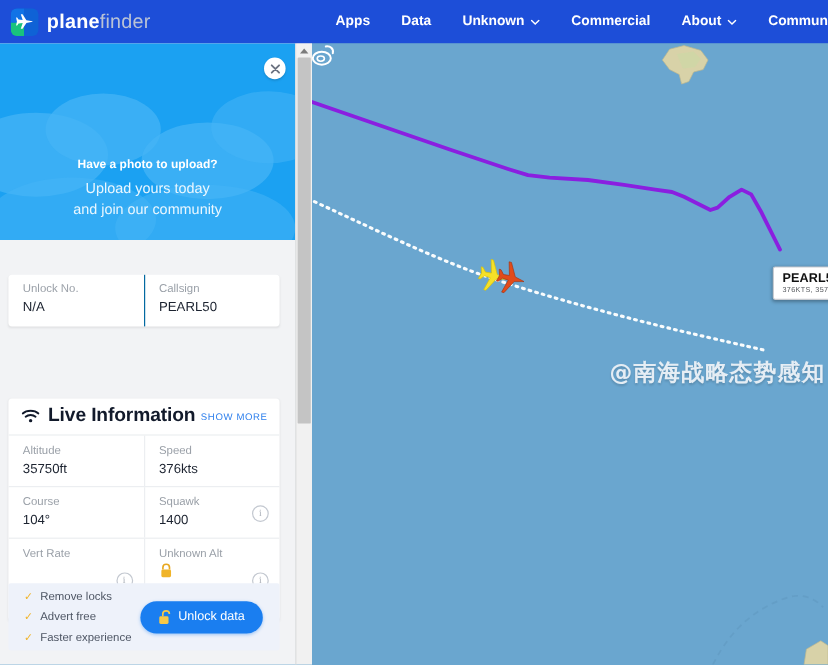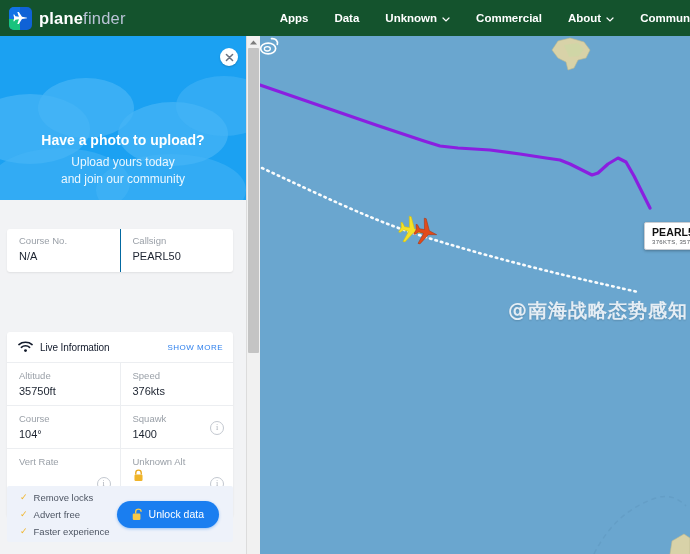--- a/index.html
+++ b/index.html
@@ -32,21 +32,21 @@
   .ac-tooltip .t2{font-size:6px;color:#55585c;margin-top:1px;letter-spacing:.3px;}
   
   #mapscroll{position:absolute;left:246px;top:36px;width:13px;height:518px;background:#f1f1f1;border-left:1px solid #dcdcdc;}
   #mapscroll .arrow{position:absolute;top:0;left:0;width:13px;height:12px;background:#f1f1f1;
     display:flex;align-items:center;justify-content:center;}
   #mapscroll .arrow svg{display:block;}
   #mapscroll .thumb{position:absolute;top:12px;left:1px;width:11px;height:305px;background:#c4c4c4;border-radius:1px;}
   
   #header{
     position:absolute;left:0;top:0;width:690px;height:36px;
-    background:#14532d;display:flex;align-items:center;z-index:30;
+    background:#1d4ed8;display:flex;align-items:center;z-index:30;
   }
   .logo-wrap{display:flex;align-items:center;margin-left:9px;}
   .logo-mark{width:23px;height:23px;border-radius:5px;position:relative;overflow:hidden;background:#0f62d6;flex:none;}
   .logo-mark .g{position:absolute;left:0;bottom:0;width:11px;height:11px;background:#19c37d;}
   .logo-mark .b{position:absolute;left:0;top:0;width:11px;height:12px;background:#1173e6;}
   .logo-mark svg{position:absolute;left:4px;top:4px;}
   .logo-text{margin-left:7px;font-size:16.5px;letter-spacing:.2px;}
   .logo-text .a{color:#ffffff;font-weight:bold;}
   .logo-text .b{color:#b9c3d6;}
   #nav{display:flex;align-items:center;margin-left:auto;}
@@ -64,40 +64,40 @@
   }
   
   .promo{position:relative;height:164px;background:#1ba1f2;overflow:hidden;}
   .promo .cloud{position:absolute;border-radius:50%;background:#46b4f6;opacity:.75;}
   .promo .close{
     position:absolute;right:8px;top:12px;width:18px;height:18px;border-radius:50%;
     background:#ffffff;display:flex;align-items:center;justify-content:center;cursor:pointer;z-index:4;
     box-shadow:0 1px 2px rgba(0,0,0,.18);
   }
   .promo-text{position:absolute;left:0;right:0;top:96px;text-align:center;z-index:3;}
-  .promo-text .h{color:#ffffff;font-size:14px;font-weight:bold;margin-bottom:6px;}
+  .promo-text .h{color:#ffffff;font-size:10px;font-weight:bold;margin-bottom:6px;}
   .promo-text .s{color:#eaf7ff;font-size:12px;line-height:17px;}
   
   .flightbar{
     position:absolute;left:7px;top:193px;width:226px;height:43px;background:#fff;
     border-radius:3px;display:flex;box-shadow:0 1px 2px rgba(0,0,0,.08);z-index:5;
   }
   .flightbar .cell{flex:1;padding:6px 0 0 12px;position:relative;}
   .flightbar .cell + .cell{border-left:1px solid #0369a1;}
   .lbl{font-size:9.5px;color:#9aa0a8;line-height:12px;}
   .val{font-size:11px;color:#1c2330;line-height:14px;margin-top:2px;}
   
   .card{
     position:absolute;left:7px;width:226px;background:#fff;border-radius:3px;
     box-shadow:0 1px 2px rgba(0,0,0,.08);overflow:hidden;
   }
   #card-live{top:296px;}
   .card-head{height:30px;display:flex;align-items:center;padding:0 10px;}
   .card-head .ic{width:16px;display:flex;align-items:center;justify-content:center;margin-right:7px;}
-  .card-head .ttl{font-size:10px;font-weight:normal;color:#121a2b;letter-spacing:-.1px;}
+  .card-head .ttl{font-size:16px;font-weight:bold;color:#121a2b;letter-spacing:-.1px;}
   .card-head .more{margin-left:auto;font-size:8px;color:#2f80ed;letter-spacing:.5px;cursor:pointer;}
   .grid-row{display:flex;border-top:1px solid #eceef1;}
   .grid-cell{flex:1;padding:7px 0 7px 12px;position:relative;min-height:24px;}
   .grid-cell + .grid-cell{border-left:1px solid #eceef1;}
   .info-i{
     position:absolute;right:9px;top:50%;margin-top:-6px;width:12px;height:12px;border-radius:50%;
     border:1px solid #c3c8d0;color:#a9aeb7;font-size:8px;line-height:11px;text-align:center;cursor:pointer;
     font-family:"Liberation Serif", serif;
   }
   .dim{color:#c3c7ce;margin-top:28px;}
@@ -182,21 +182,21 @@
     </div>
     <div class="promo-text">
       <div class="h">Have a photo to upload?</div>
       <div class="s">Upload yours today</div>
       <div class="s">and join our community</div>
     </div>
   </div>
 
   <div class="flightbar">
     <div class="cell">
-      <div class="lbl">Course No.</div>
+      <div class="lbl">Unlock No.</div>
       <div class="val">N/A</div>
     </div>
     <div class="cell">
       <div class="lbl">Callsign</div>
       <div class="val">PEARL50</div>
     </div>
   </div>
 
   <div class="card" id="card-live">
     <div class="card-head">

